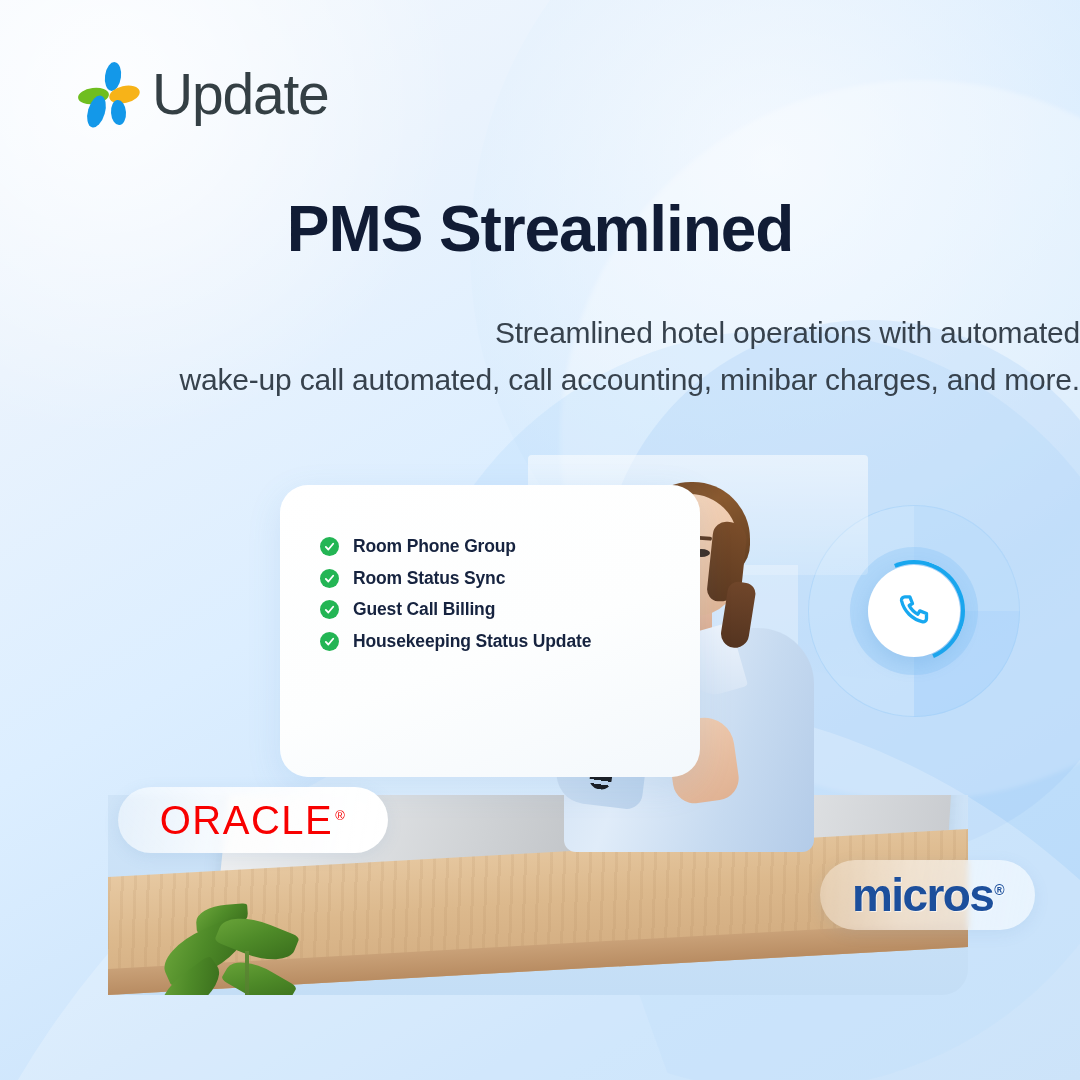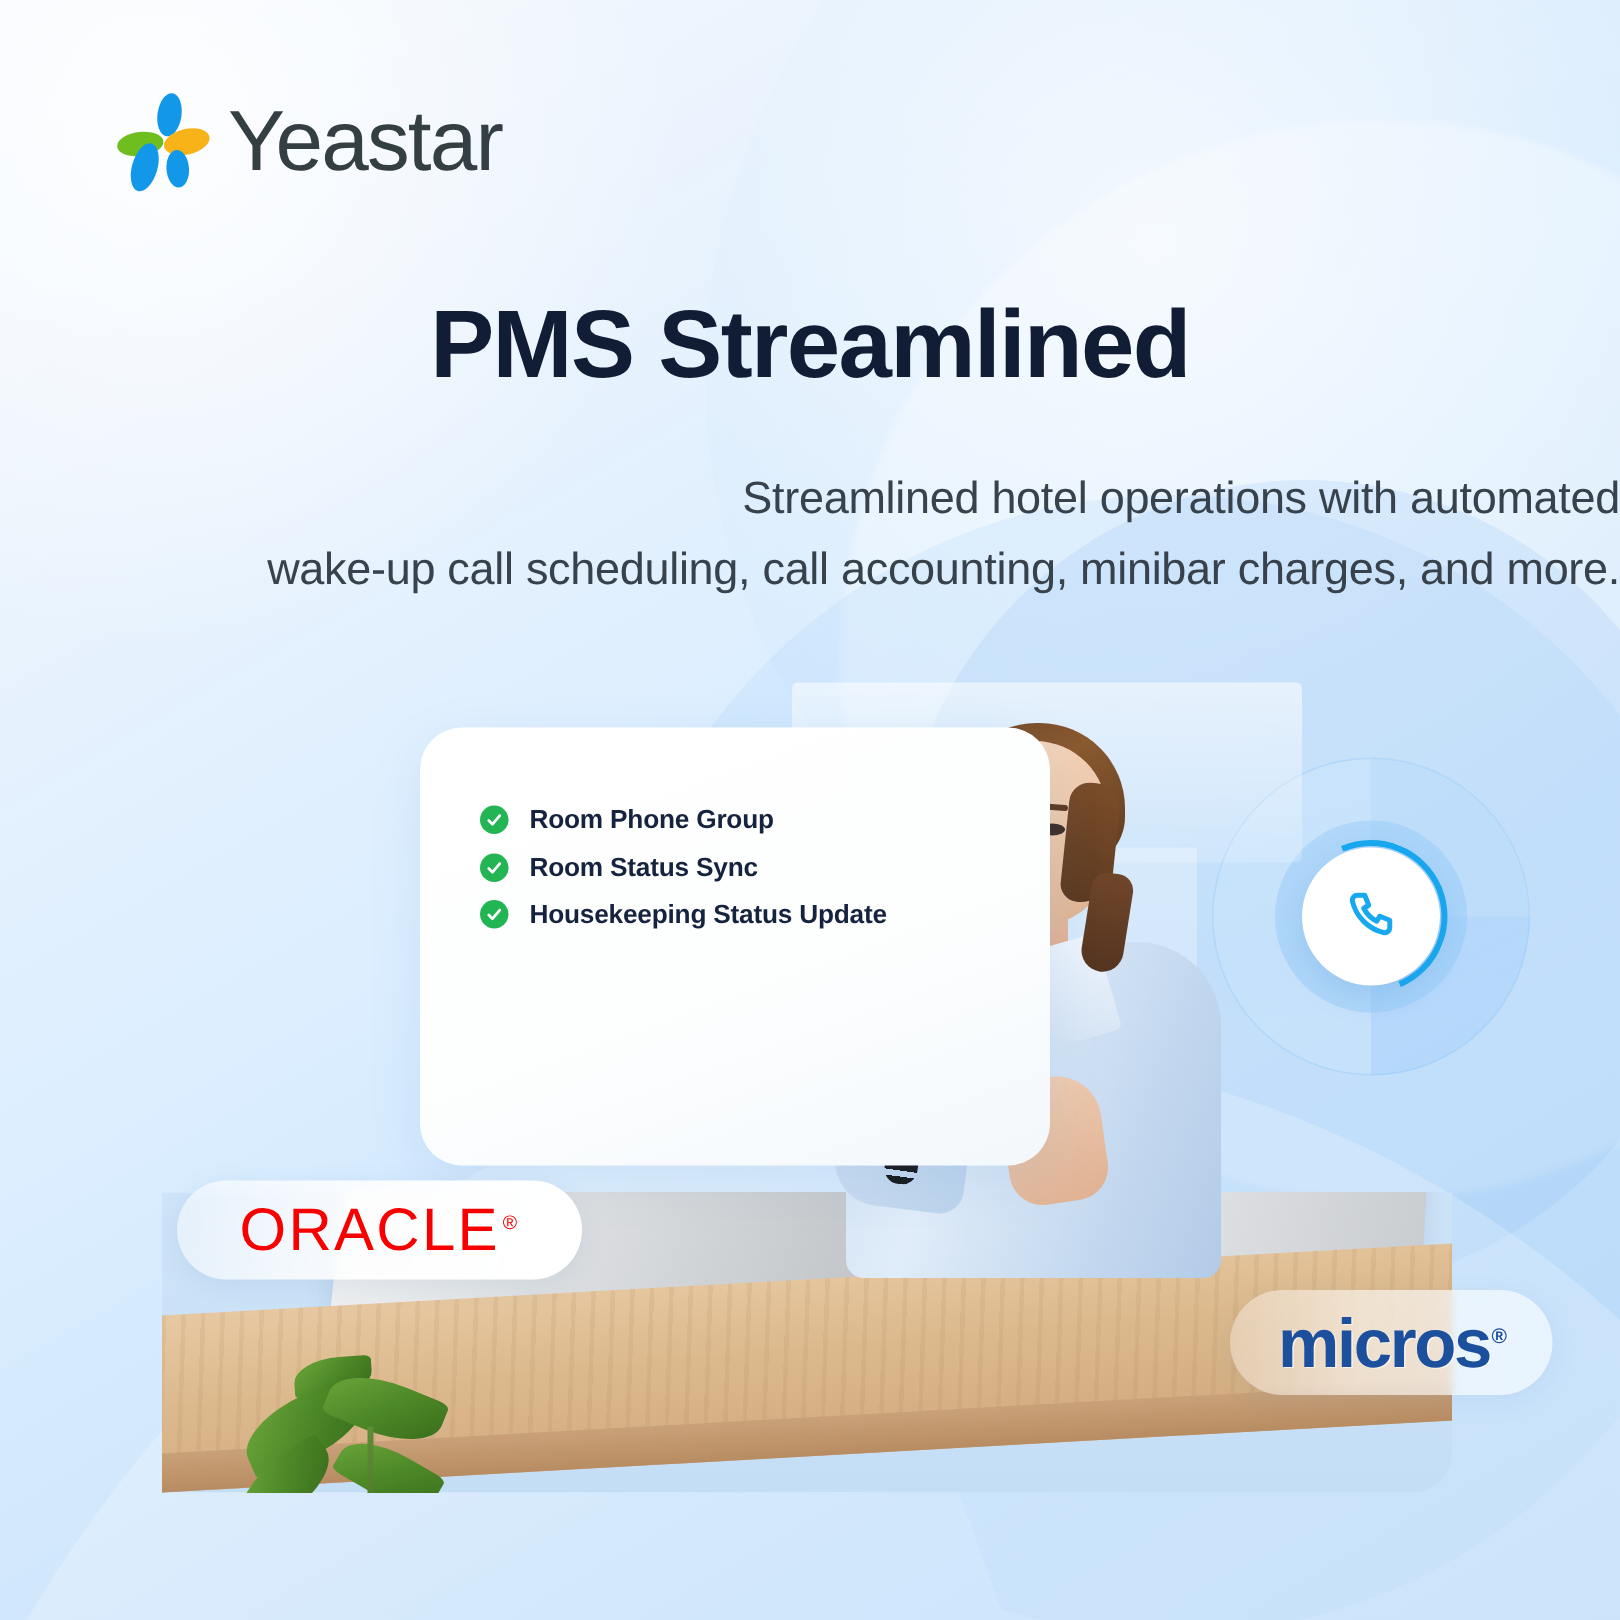--- a/index.html
+++ b/index.html
@@ -375,28 +375,28 @@
   <div class="bg-sweep-bottom"></div>
 
   <div class="logo">
     <div class="logo-mark">
       <div class="petal p-top"></div>
       <div class="petal p-left"></div>
       <div class="petal p-right"></div>
       <div class="petal p-botl"></div>
       <div class="petal p-botr"></div>
     </div>
-    <div class="logo-word">Yeastar</div>
+    <div class="logo-word">Update</div>
   </div>
 
   <h1 class="headline">PMS Streamlined</h1>
 
   <div class="subtitle">
     <span>Streamlined hotel operations with automated</span>
-    <span>wake-up call scheduling, call accounting, minibar charges, and more.</span>
+    <span>wake-up call automated, call accounting, minibar charges, and more.</span>
   </div>
 
   <div class="scene">
 
     <div class="ring-outer"></div>
     <div class="ring-q"></div>
     <div class="ring-q2"></div>
     <div class="ring-inner"></div>
     <div class="phone-arc"></div>
     <div class="phone-badge">
@@ -469,20 +469,28 @@
         <div class="feature-row">
           <span class="check">
             <svg width="11" height="11" viewBox="0 0 24 24" fill="none" stroke="#ffffff" stroke-width="4" stroke-linecap="round" stroke-linejoin="round">
               <polyline points="4,13 9.5,18.5 20,6"></polyline>
             </svg>
           </span>
           <span class="feature-label">Room Status Sync</span>
         </div>
 
 
+        <div class="feature-row">
+          <span class="check">
+            <svg width="11" height="11" viewBox="0 0 24 24" fill="none" stroke="#ffffff" stroke-width="4" stroke-linecap="round" stroke-linejoin="round">
+              <polyline points="4,13 9.5,18.5 20,6"></polyline>
+            </svg>
+          </span>
+          <span class="feature-label">Guest Call Billing</span>
+        </div>
 
         <div class="feature-row">
           <span class="check">
             <svg width="11" height="11" viewBox="0 0 24 24" fill="none" stroke="#ffffff" stroke-width="4" stroke-linecap="round" stroke-linejoin="round">
               <polyline points="4,13 9.5,18.5 20,6"></polyline>
             </svg>
           </span>
           <span class="feature-label">Housekeeping Status Update</span>
         </div>
 

